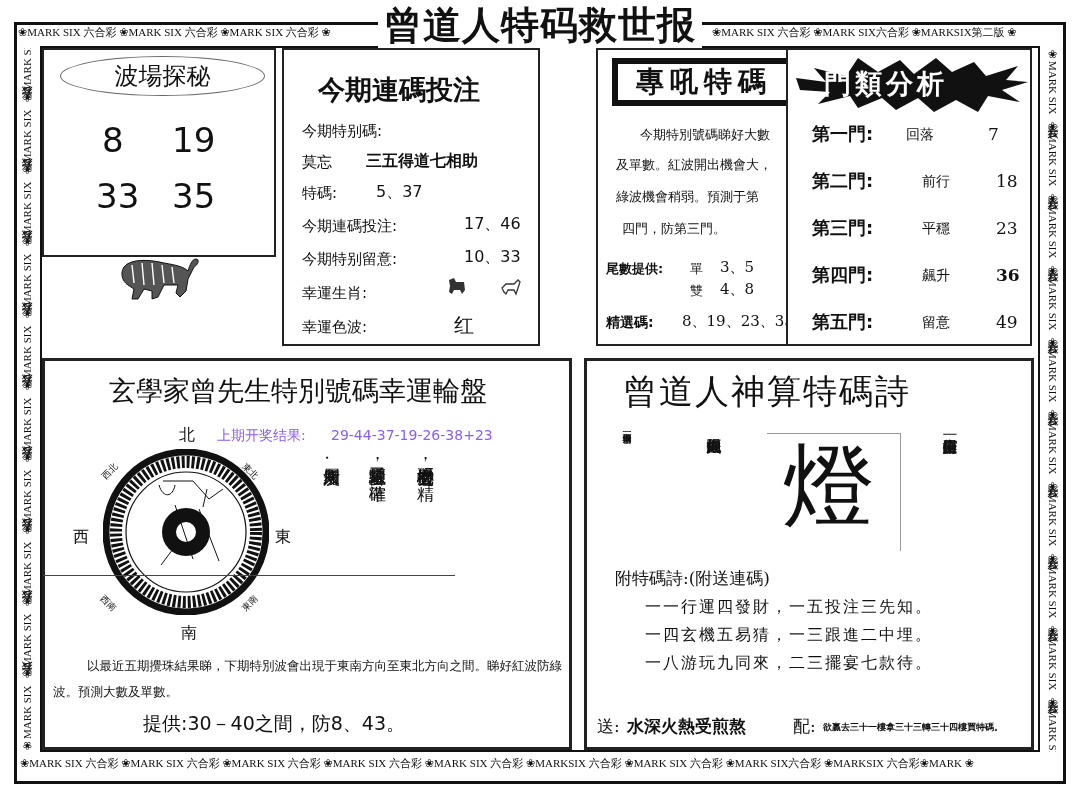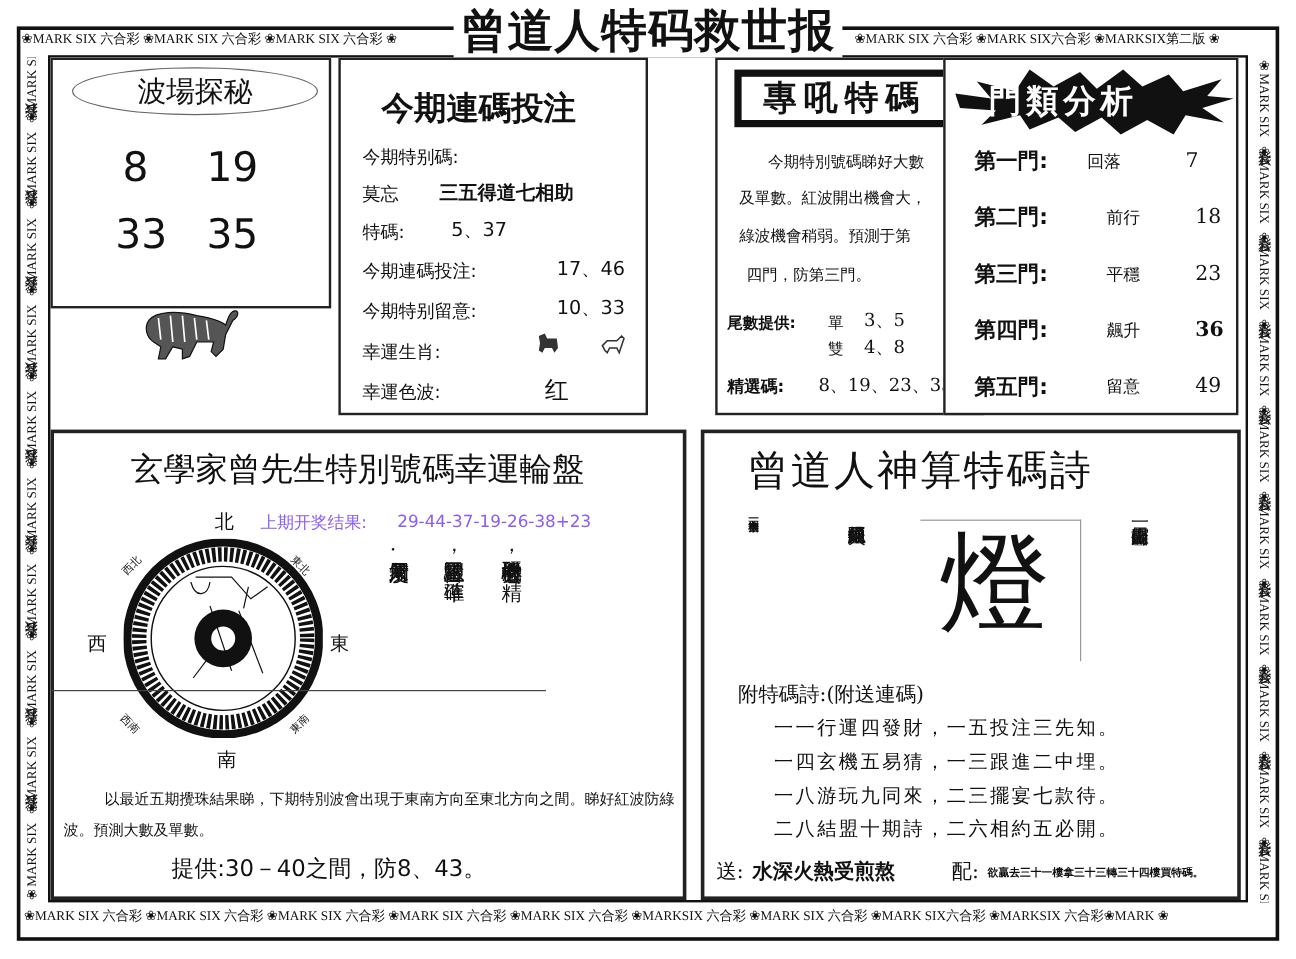--- a/index.html
+++ b/index.html
@@ -139,18 +139,17 @@
   <div class="row" style="left:36px;top:8px;font-size:34px;letter-spacing:2px;">曾道人神算特碼詩</div>
   <div class="vcol" style="left:34px;top:66px;font-size:9px;line-height:12px;height:130px;">第一百四十一期玄機字</div>
   <div class="vcol" style="left:118px;top:66px;font-size:15px;line-height:18px;height:130px;">兩眼如燈似火紅</div>
   <div class="abs" style="left:180px;top:72px;width:134px;height:118px;border-top:1px solid #999;border-right:1px solid #999;box-sizing:border-box;"></div>
   <div class="row serif" style="left:196px;top:70px;font-size:92px;line-height:110px;">燈</div>
   <div class="vcol" style="left:354px;top:66px;font-size:15px;line-height:18px;height:130px;">霹靂一聲振山崗</div>
   <div class="row serif" style="left:28px;top:206px;font-size:17px;">附特碼詩:(附送連碼)</div>
   <div class="row" style="left:58px;top:236px;font-size:16px;letter-spacing:2px;">一一行運四發財，一五投注三先知。</div>
   <div class="row" style="left:58px;top:264px;font-size:16px;letter-spacing:2px;">一四玄機五易猜，一三跟進二中埋。</div>
   <div class="row" style="left:58px;top:292px;font-size:16px;letter-spacing:2px;">一八游玩九同來，二三擺宴七款待。</div>
-  <div class="row" style="left:58px;top:320px;font-size:16px;letter-spacing:2px;">二八結盟十期詩，二六相約五必開。</div>
   <div class="row serif" style="left:10px;top:354px;font-size:17px;">送:</div>
   <div class="row bold serif" style="left:40px;top:354px;font-size:17px;">水深火熱受煎熬</div>
   <div class="row serif" style="left:206px;top:354px;font-size:17px;">配:</div>
   <div class="row bold" style="left:236px;top:360px;font-size:9px;">欲贏去三十一樓拿三十三轉三十四樓買特碼。</div>
 </div>
 
 </body></html>

